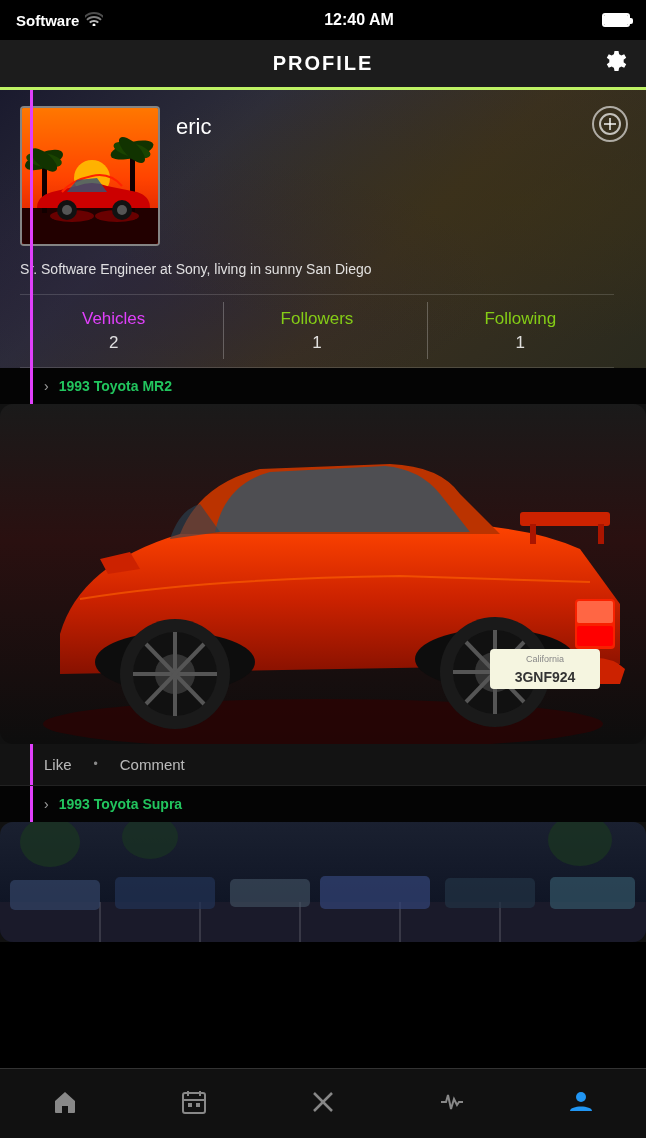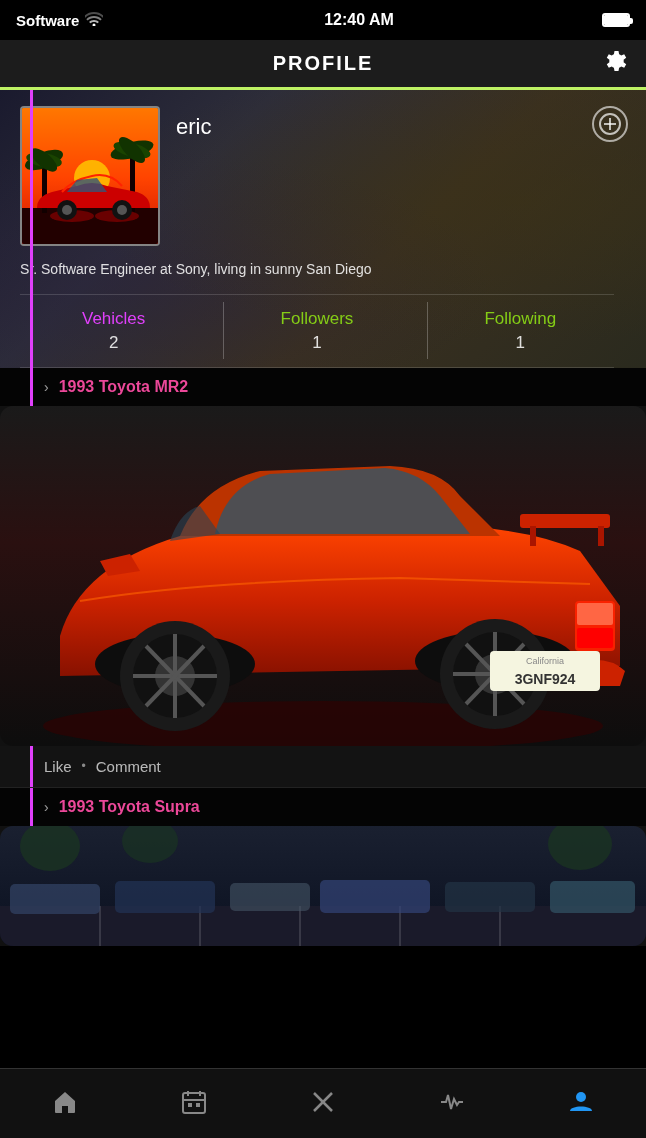--- a/index.html
+++ b/index.html
@@ -250,39 +250,39 @@
       left: 30px;
       top: 0; bottom: 0;
       width: 3px;
       background: #e040fb;
     }
     .chevron-icon {
       font-size: 14px;
       color: rgba(255,255,255,0.6);
     }
     .post-title-text {
-      font-size: 16px;
+      font-size: 14px;
       font-weight: 600;
-      color: #ec4899;
+      color: #22c55e;
     }
 
     .post-image-container {
       width: 100%;
       height: 340px;
       position: relative;
       overflow: hidden;
       border-radius: 13px;
     }
 
     .action-bar {
       background: rgba(20,20,20,0.92);
       padding: 12px 20px 12px 44px;
       display: flex;
       align-items: center;
-      gap: 10px;
+      gap: 22px;
       position: relative;
       border-bottom: 1px solid #222;
     }
     .action-bar-accent {
       position: absolute;
       left: 30px;
       top: 0; bottom: 0;
       width: 3px;
       background: #e040fb;
     }

